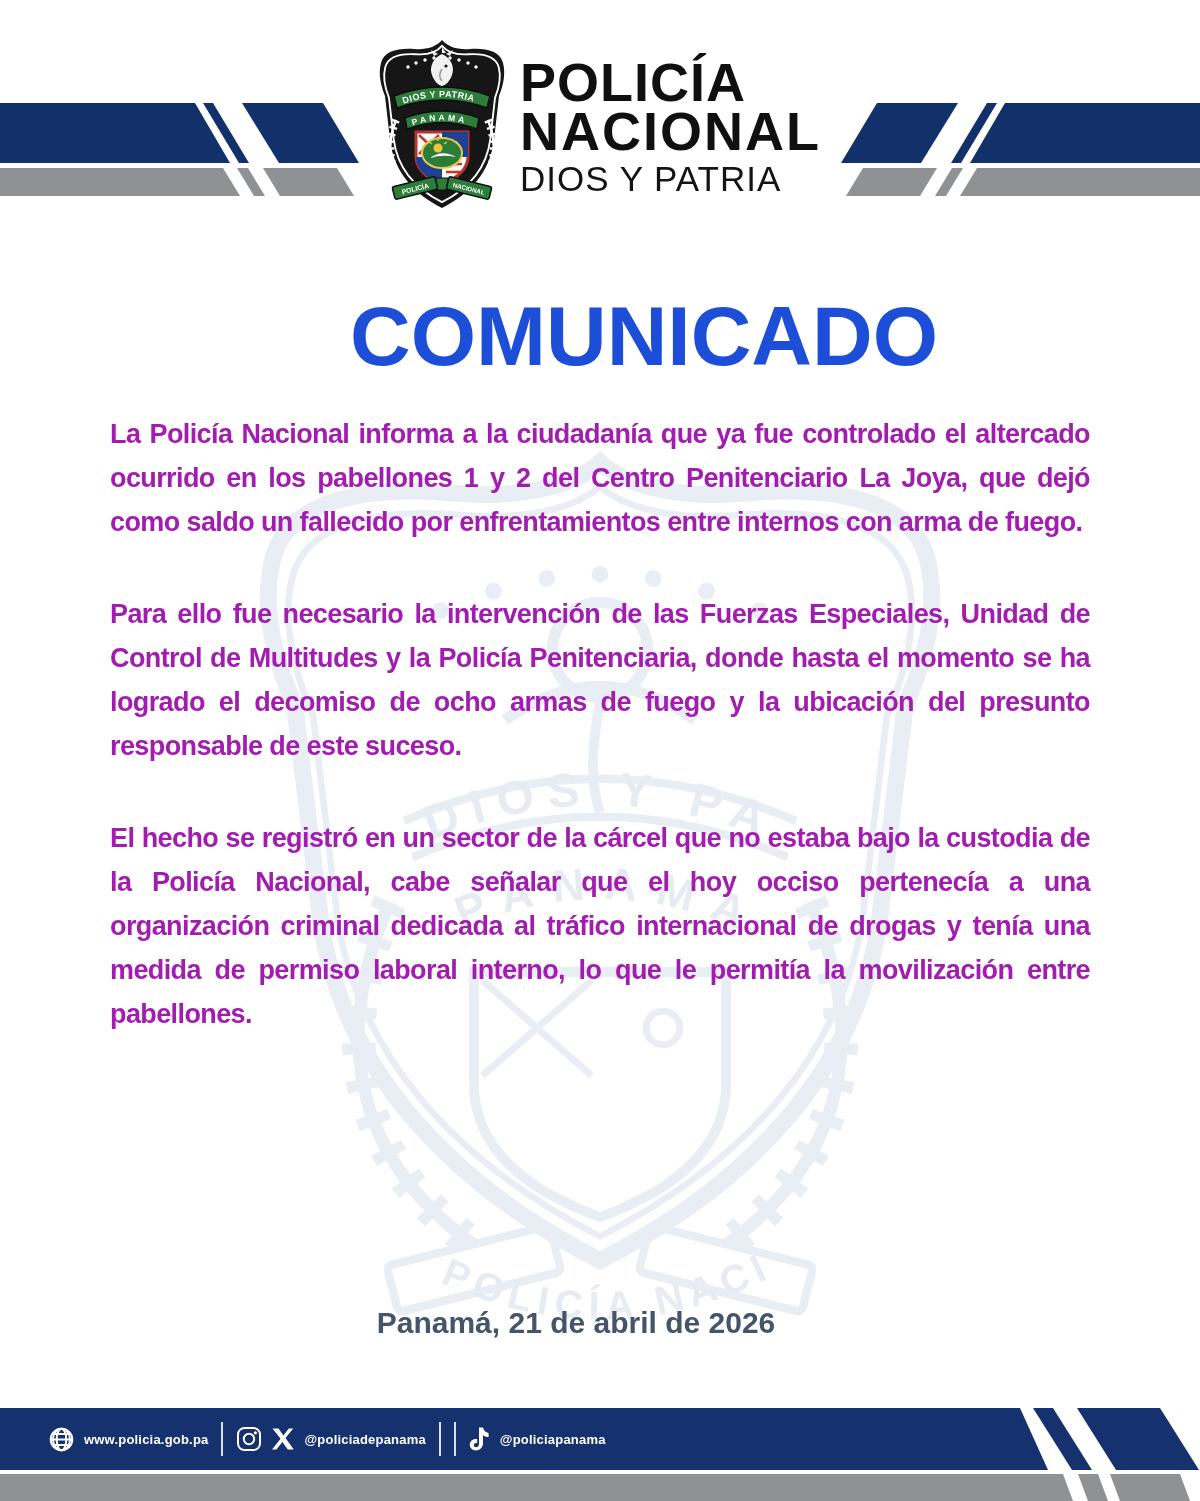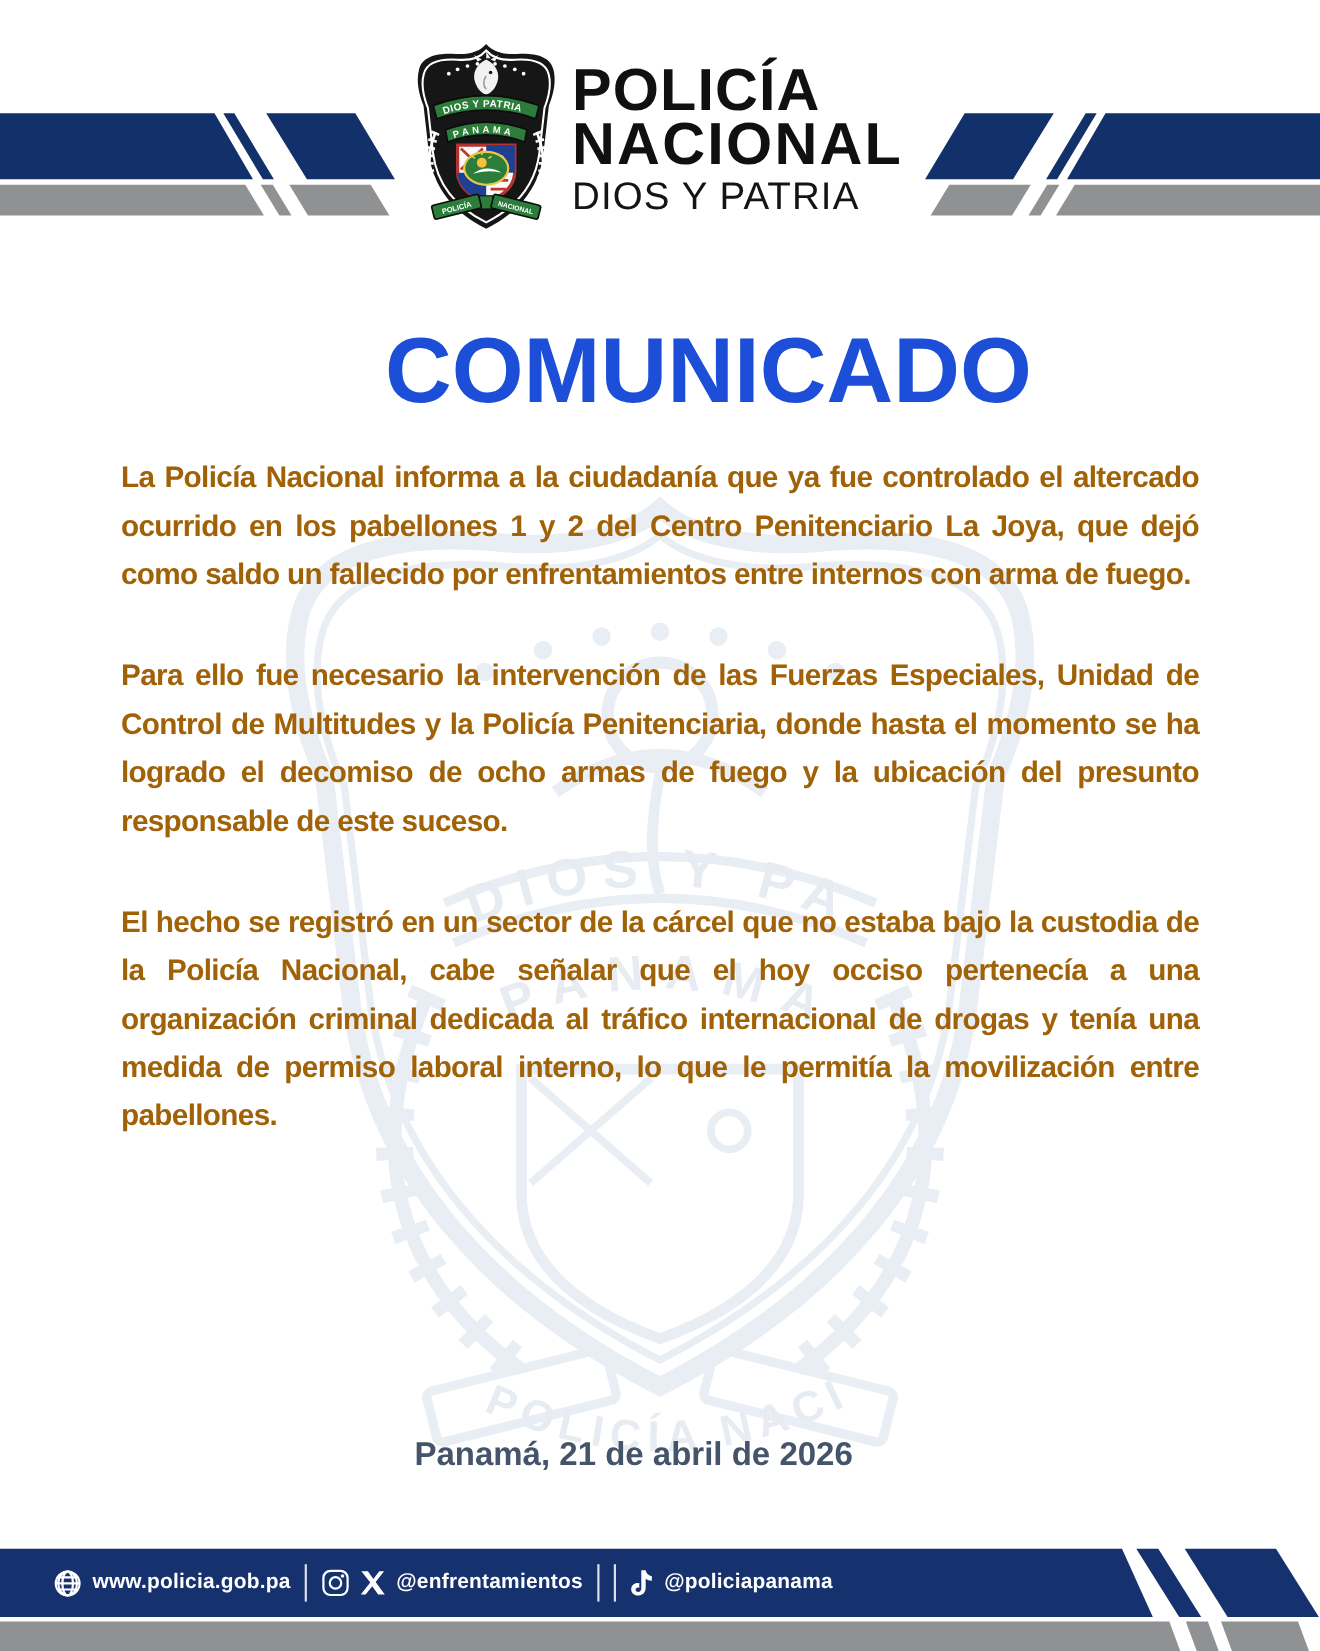--- a/index.html
+++ b/index.html
@@ -17,29 +17,29 @@
 
   
   .watermark{position:absolute;left:180px;top:440px;z-index:0;}
 
   
   .content{position:absolute;left:0;top:0;width:1200px;z-index:1;}
   .title{position:absolute;top:288px;left:0;width:1200px;text-align:center;
          font-size:84px;font-weight:bold;letter-spacing:0px;color:#1d4ed8;white-space:nowrap;margin-left:44px;}
   .body-text{position:absolute;top:412px;left:110px;width:980px;}
   .body-text p{margin:0 0 48px 0;font-size:27px;line-height:44px;letter-spacing:-0.6px;
-               font-weight:bold;color:#a16207;text-align:justify;}
+               font-weight:bold;color:#a21caf;text-align:justify;}
   .date-line{position:absolute;top:1306px;left:0;width:1152px;text-align:center;
              font-size:30px;font-weight:bold;color:#44546a;}
 
   
   .footer-bands{position:absolute;left:0;top:1380px;}
   .footer-content{position:absolute;left:48px;top:1408px;height:62px;width:1050px;
                   display:flex;align-items:center;gap:13px;z-index:2;}
-  .f-item{display:flex;align-items:center;gap:9px;color:#ffffff;font-size:19px;
+  .f-item{display:flex;align-items:center;gap:9px;color:#ffffff;font-size:13px;
           font-weight:bold;letter-spacing:0.2px;white-space:nowrap;}
   .f-sep{width:2px;height:34px;background:rgba(255,255,255,0.85);}
   .f-icon{flex:0 0 auto;}
 </style>
 </head>
 <body>
 
 <div class="page">
 
   <svg class="header-bands" width="1200" height="220" viewBox="0 0 1200 220">
@@ -216,21 +216,21 @@
 
     <div class="f-item">
       <svg class="f-icon" width="26" height="26" viewBox="0 0 26 26" fill="none" stroke="#ffffff" stroke-width="2">
         <rect x="2" y="2" width="22" height="22" rx="6.5"></rect>
         <circle cx="13" cy="13" r="5.2"></circle>
         <circle cx="19.4" cy="6.8" r="1.6" fill="#ffffff" stroke="none"></circle>
       </svg>
       <svg class="f-icon" width="24" height="24" viewBox="0 0 24 24" fill="#ffffff">
         <path d="M1.5 1.5h6l4.9 6.9 5.4-6.9h4.4l-7.7 9.6 8.3 11.4h-6l-5.4-7.5-6 7.5H1l8.6-10.8L1.5 1.5Z"></path>
       </svg>
-      <span>@enfrentamientos</span>
+      <span>@policiadepanama</span>
     </div>
 
     <div class="f-sep"></div>
 
 
     <div class="f-sep"></div>
 
     <div class="f-item">
       <svg class="f-icon" width="22" height="26" viewBox="0 0 22 26" fill="#ffffff">
         <path d="M14 1.5c.5 3 2.6 5.1 5.6 5.4v4.1c-2 .1-4-.6-5.6-1.8v7.9c0 4.4-3 7.4-7.1 7.4-3.5 0-6.1-2.4-6.1-5.7 0-3.9 3.5-6.4 7.4-5.6v4.1c-1.7-.6-3.4.3-3.4 1.9 0 1.1 1 2 2.3 2 1.7 0 2.9-1.3 2.9-3.4V1.5h4Z"></path>

